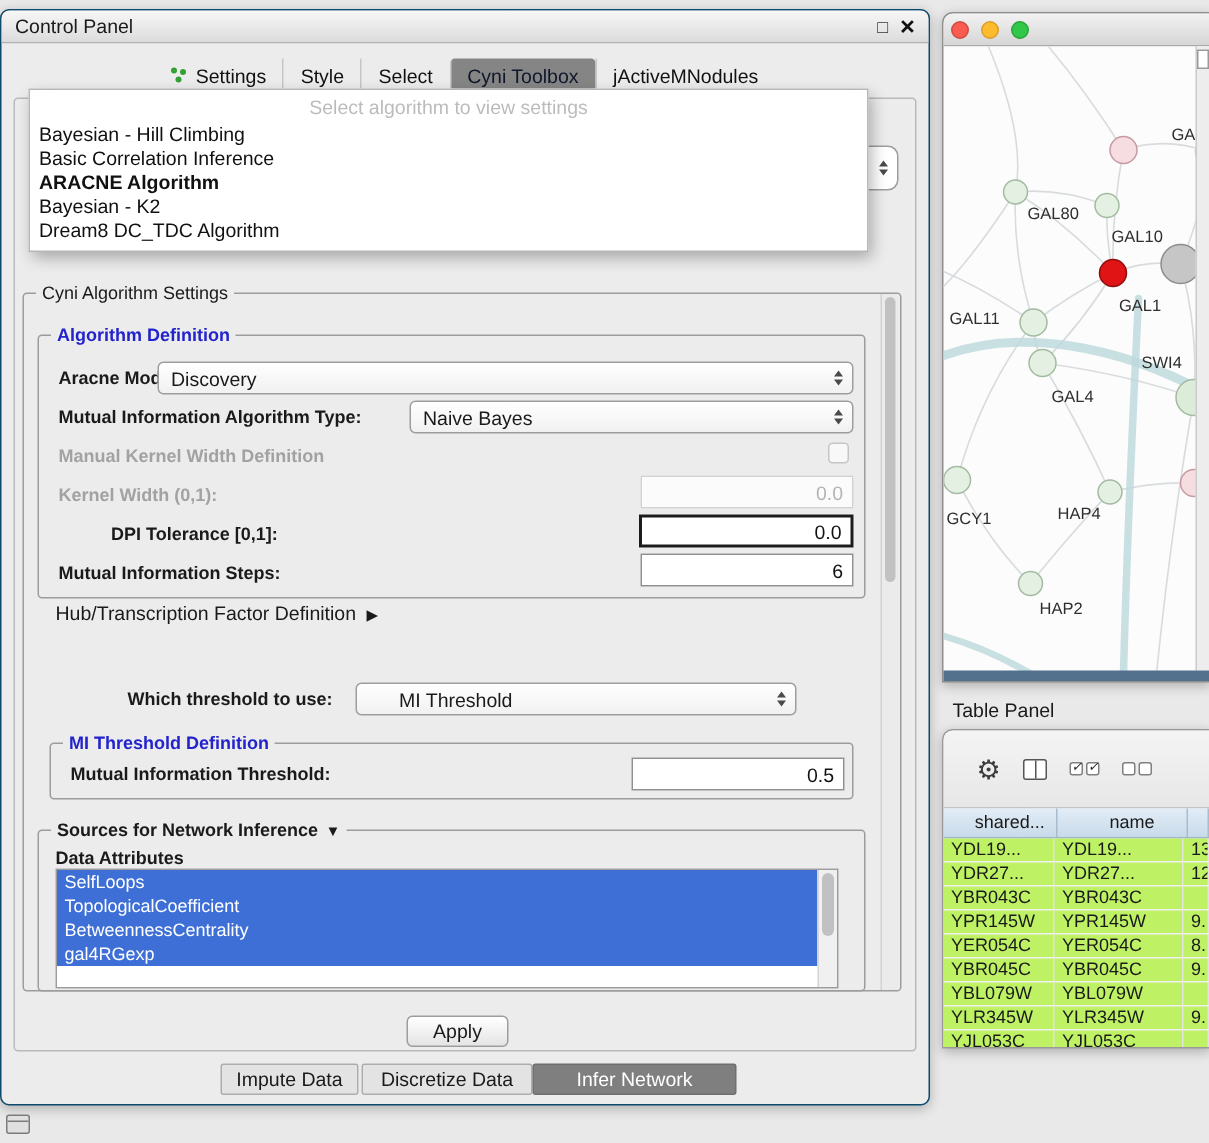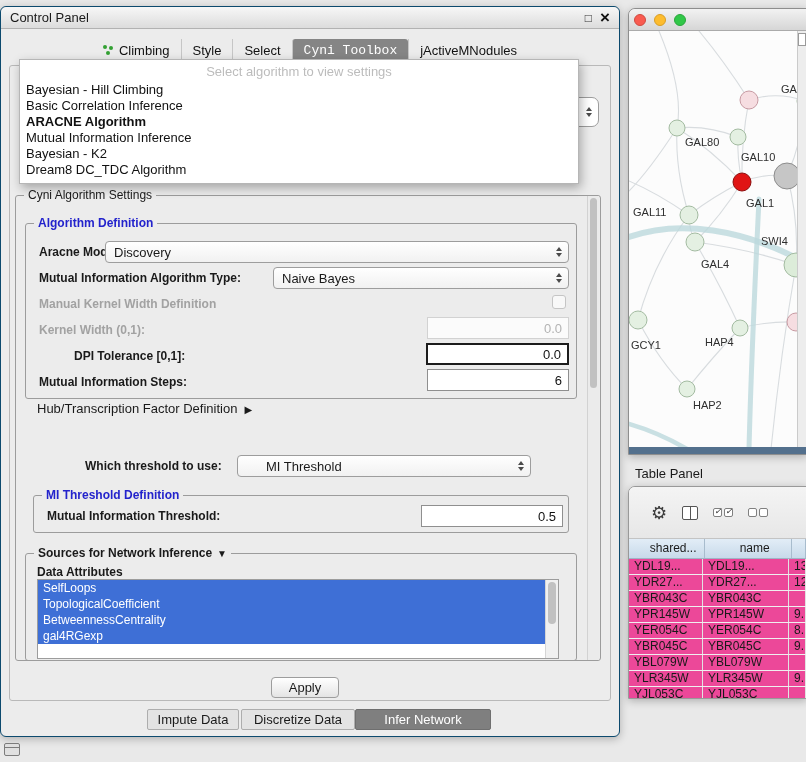--- a/index.html
+++ b/index.html
@@ -9,21 +9,21 @@
   
   #control-panel { position:absolute; left:0; top:6px; width:620px; height:731px; background:#ececec; border:1px solid #0c4a6e; border-radius:6px; box-shadow:0 2px 8px rgba(0,0,0,.25); }
   .cp-titlebar { position:absolute; left:0; top:0; right:0; height:22px; background:linear-gradient(#f7f7f7,#dcdcdc); border-bottom:1px solid #b2b2b2; border-radius:6px 6px 0 0; display:flex; align-items:center; padding:0 9px; font-size:13px; }
   .cp-title { flex:1; }
   .win-restore { font-size:12px; color:#333; margin-right:8px; line-height:1; }
   .win-close { font-size:17px; font-weight:bold; color:#111; line-height:1; }
 
   .tab-bar { position:absolute; top:31px; left:0; right:0; height:24px; display:flex; justify-content:center; align-items:center; font-size:13px; }
   .tab { display:flex; align-items:center; padding:3px 11px; height:22px; color:#111; white-space:nowrap; }
   .tab + .tab { border-left:1px solid #c6c6c6; }
-  .tab.selected { background:var(--selected_tab_gray); color:#ffffff; border-radius:3px;font-family:Liberation Mono, monospace; }
+  .tab.selected { background:var(--selected_tab_gray); color:#0f172a; border-radius:3px; }
   .net-tab-icon { width:11px; height:10px; margin-right:5px; position:relative; }
   .net-tab-icon::before { content:""; position:absolute; left:0; top:0; width:4px; height:4px; border-radius:50%; background:#33a133; box-shadow:6px 1px 0 #33a133, 3px 6px 0 #33a133; }
 
   .content-frame { position:absolute; left:8px; top:58px; width:602px; height:636px; border:1px solid #b9b9b9; border-radius:3px; background:#ececec; }
 
   .groupbox { position:absolute; border:1px solid #9c9c9c; border-radius:3px; }
   .gtitle { position:absolute; top:-8px; left:8px; background:#ececec; padding:0 4px; font-size:12px; white-space:nowrap; }
   .gtitle.blue { color:var(--group_title_blue); font-weight:bold; }
   .gtitle.green { color:var(--group_title_green); font-weight:bold; }
   .gtitle.bold { font-weight:bold; }
@@ -87,21 +87,21 @@
   .tp-toolbar { position:absolute; left:0; top:0; right:0; height:52px; background:linear-gradient(#f4f4f4,#e7e7e7); border-bottom:1px solid #c4c4c4; display:flex; align-items:center; gap:15px; padding-left:22px; }
   .gear { font-size:18px; color:#3d3d3d; line-height:1; }
   .colicon { width:16px; height:14px; border:1px solid #555; background:#fff; position:relative; border-radius:2px; }
   .colicon::before { content:""; position:absolute; left:7px; top:0; bottom:0; width:1px; background:#555; }
   .checkpair { display:flex; gap:2px; }
   .ck { width:9px; height:9px; border:1px solid #808080; background:#fff; border-radius:2px; position:relative; display:inline-block; }
   .ck.on::after { content:"✓"; position:absolute; left:0; top:-3px; font-size:9px; color:#2e2e2e; }
 
   .tbl-head { position:absolute; left:0; top:52px; right:0; height:20px; display:flex; background:linear-gradient(#e2edf7,#c8daea); border-bottom:1px solid #9fb4c6; }
   .th { font-size:12px; text-align:center; line-height:19px; border-right:1px solid #a8bccd; overflow:hidden; white-space:nowrap;margin-left:13px; }
-  .tbl-body { position:absolute; left:0; top:72px; right:0; bottom:0; overflow:hidden; background:#ec4899; }
+  .tbl-body { position:absolute; left:0; top:72px; right:0; bottom:0; overflow:hidden; background:#bef264; }
   .tr { display:flex; height:16px; border-bottom:1px solid #efefef; }
   .td { font-size:12px; line-height:15px; padding-left:5px; border-right:1px solid #e2e2e2; overflow:hidden; white-space:nowrap; }
   .th:nth-child(1), .td:nth-child(1) { width:74px; }
   .th:nth-child(2), .td:nth-child(2) { width:86px; }
   .th:nth-child(3), .td:nth-child(3) { flex:1; }
 
   .dock-icon { position:absolute; left:4px; top:743px; width:16px; height:13px; border:1px solid #7c7c7c; border-radius:2px; background:#e0e0e0; }
   .dock-icon::before { content:""; position:absolute; left:0; right:0; top:3px; height:1px; background:#7c7c7c; }
 </style>
 </head>
@@ -110,21 +110,21 @@
 <div id="control-panel">
   <div class="cp-titlebar">
     <span class="cp-title">Control Panel</span>
     <span class="win-restore">□</span>
     <span class="win-close">×</span>
   </div>
 
   <div class="tab-bar">
       <div class="tab">
         <span class="net-tab-icon"></span>
-        <span>Climbing</span>
+        <span>Settings</span>
       </div>
       <div class="tab">
         <span>Style</span>
       </div>
       <div class="tab">
         <span>Select</span>
       </div>
       <div class="tab selected">
         <span>Cyni Toolbox</span>
       </div>
@@ -224,21 +224,20 @@
       <div class="btab" style="left: 240px; width: 114px; pointer-events: auto;">Discretize Data</div>
       <div class="btab selected" style="left: 354px; width: 136px; pointer-events: auto;">Infer Network</div>
     </div>
 
   <div class="popup">
     <div class="popup-ph">Select algorithm to view settings</div>
     <div>
         <div class="popup-item">Bayesian - Hill Climbing</div>
         <div class="popup-item">Basic Correlation Inference</div>
         <div class="popup-item bold">ARACNE Algorithm</div>
-        <div class="popup-item">Mutual Information Inference</div>
         <div class="popup-item">Bayesian - K2</div>
         <div class="popup-item">Dream8 DC_TDC Algorithm</div>
       </div>
   </div>
 </div>
 
 <div id="network-window">
   <div class="mac-titlebar">
     <span class="light red"></span>
     <span class="light yellow"></span>

